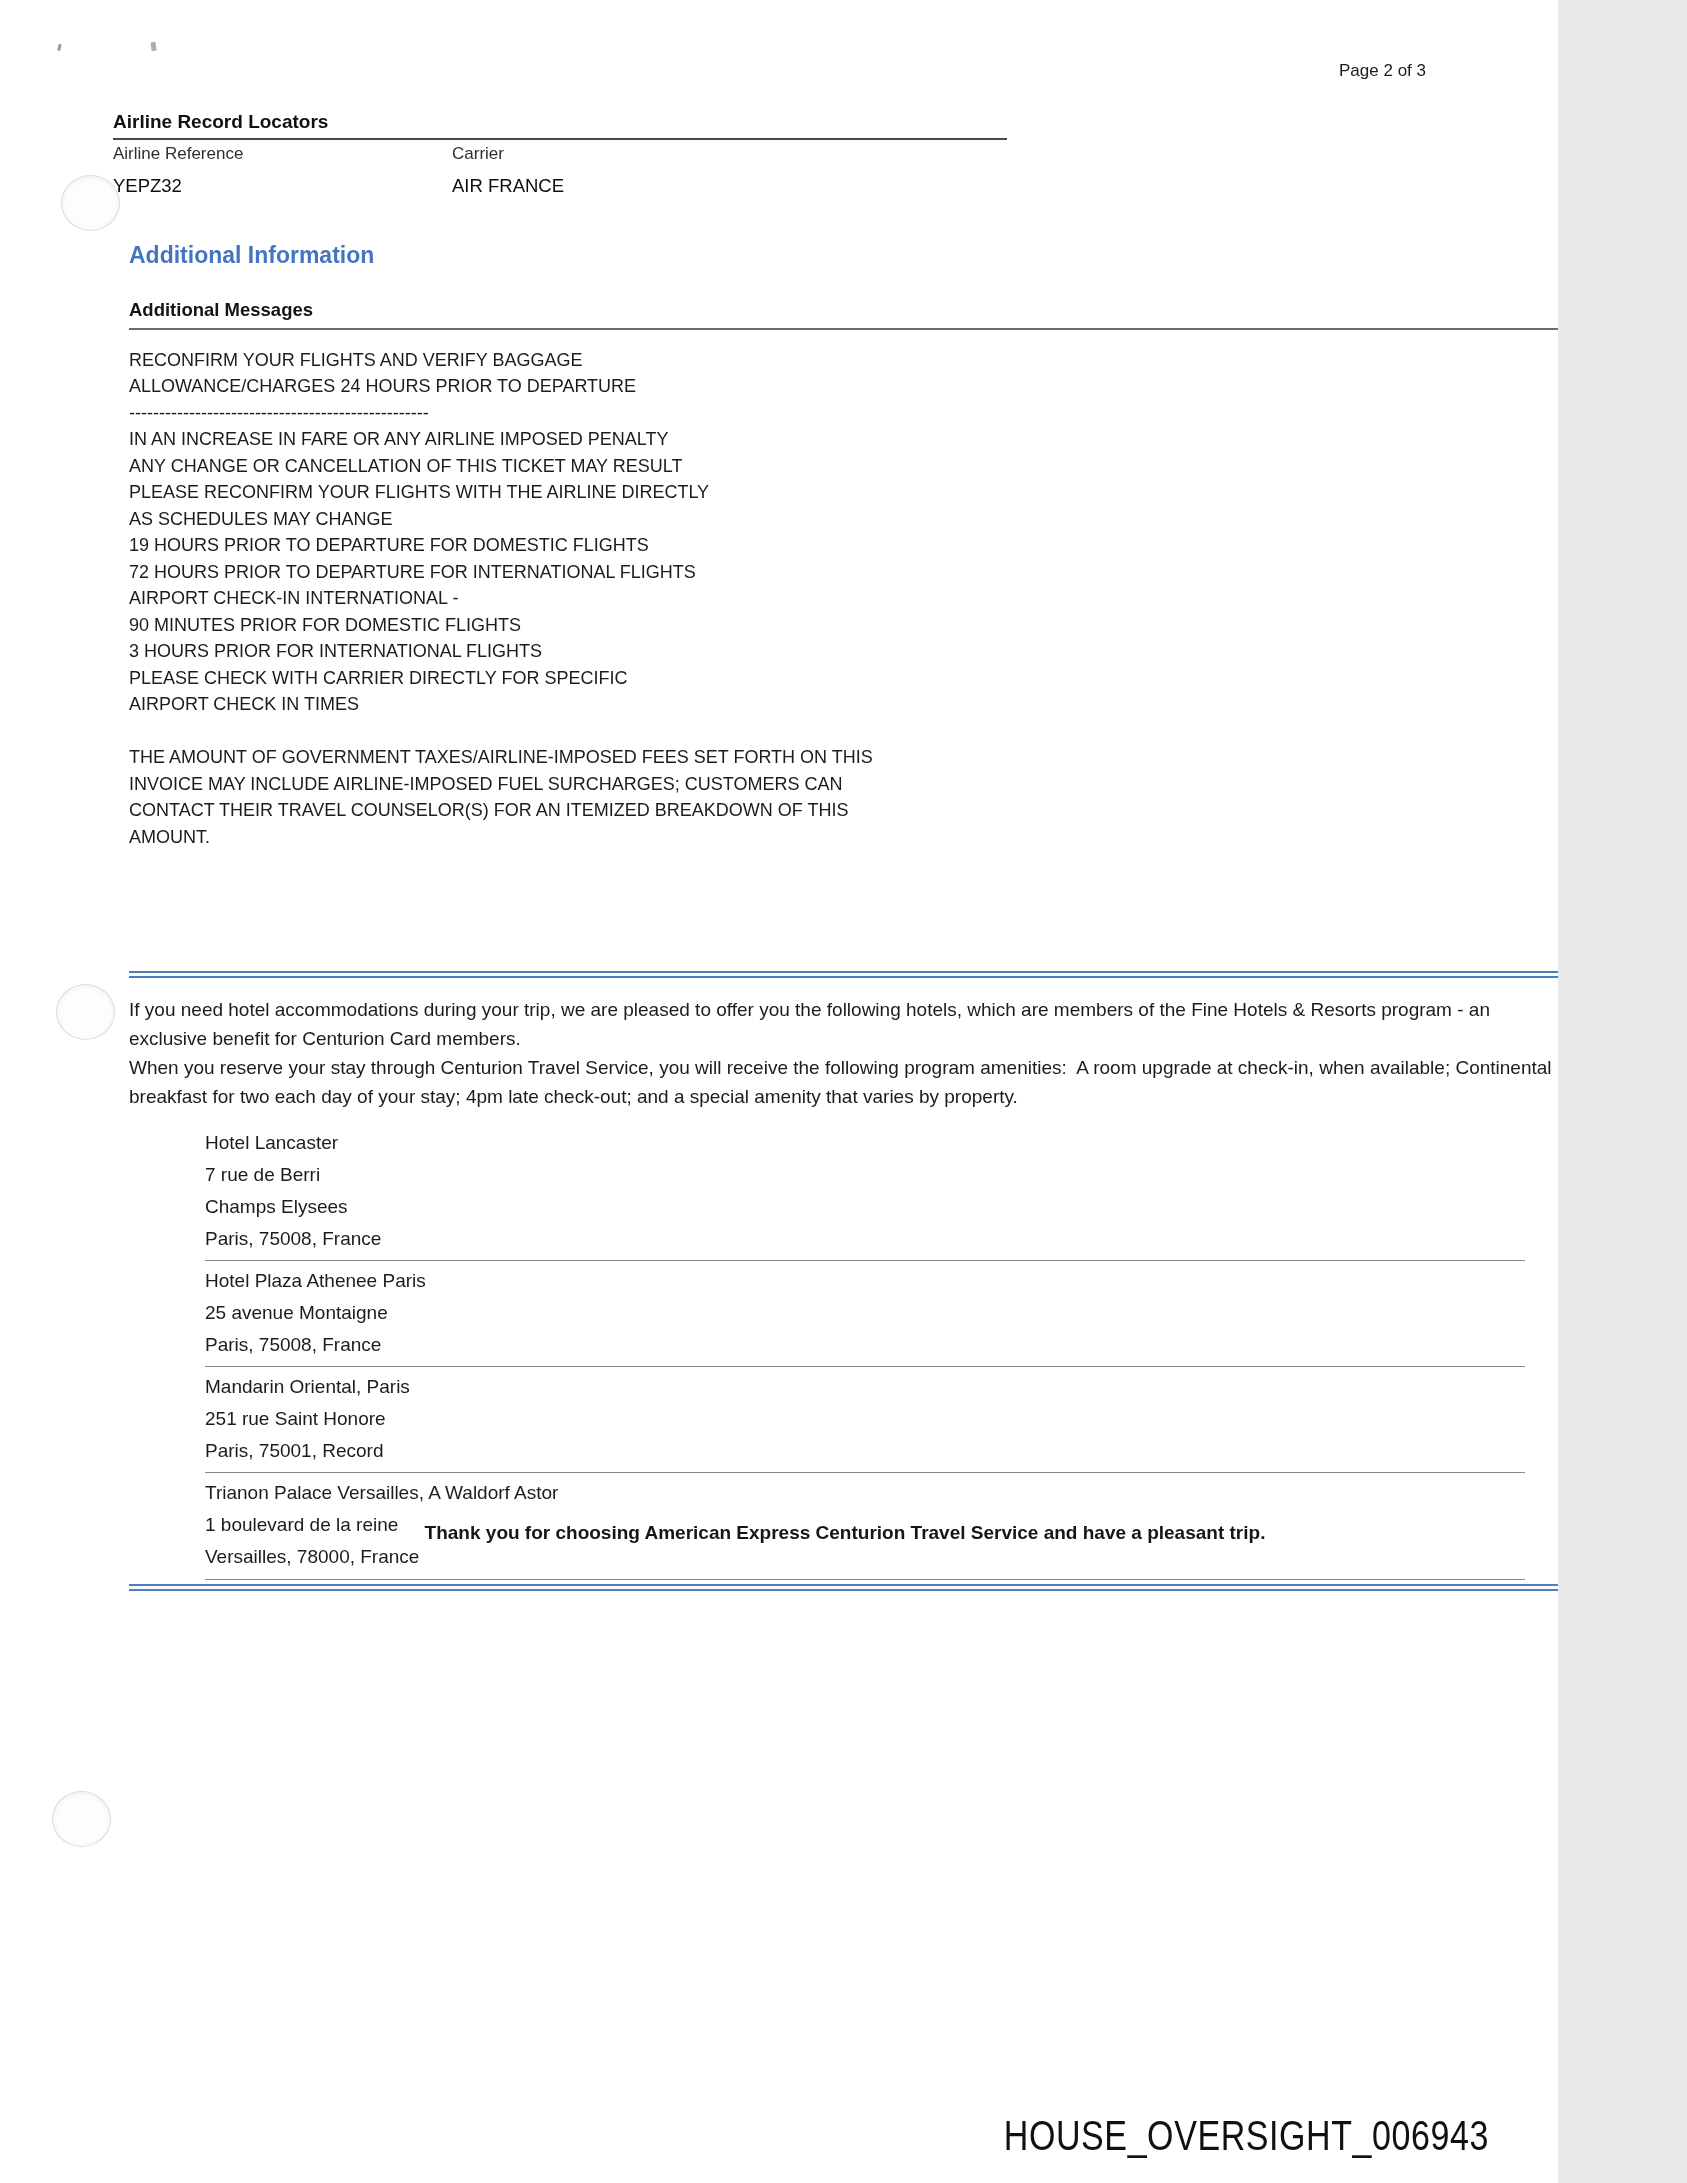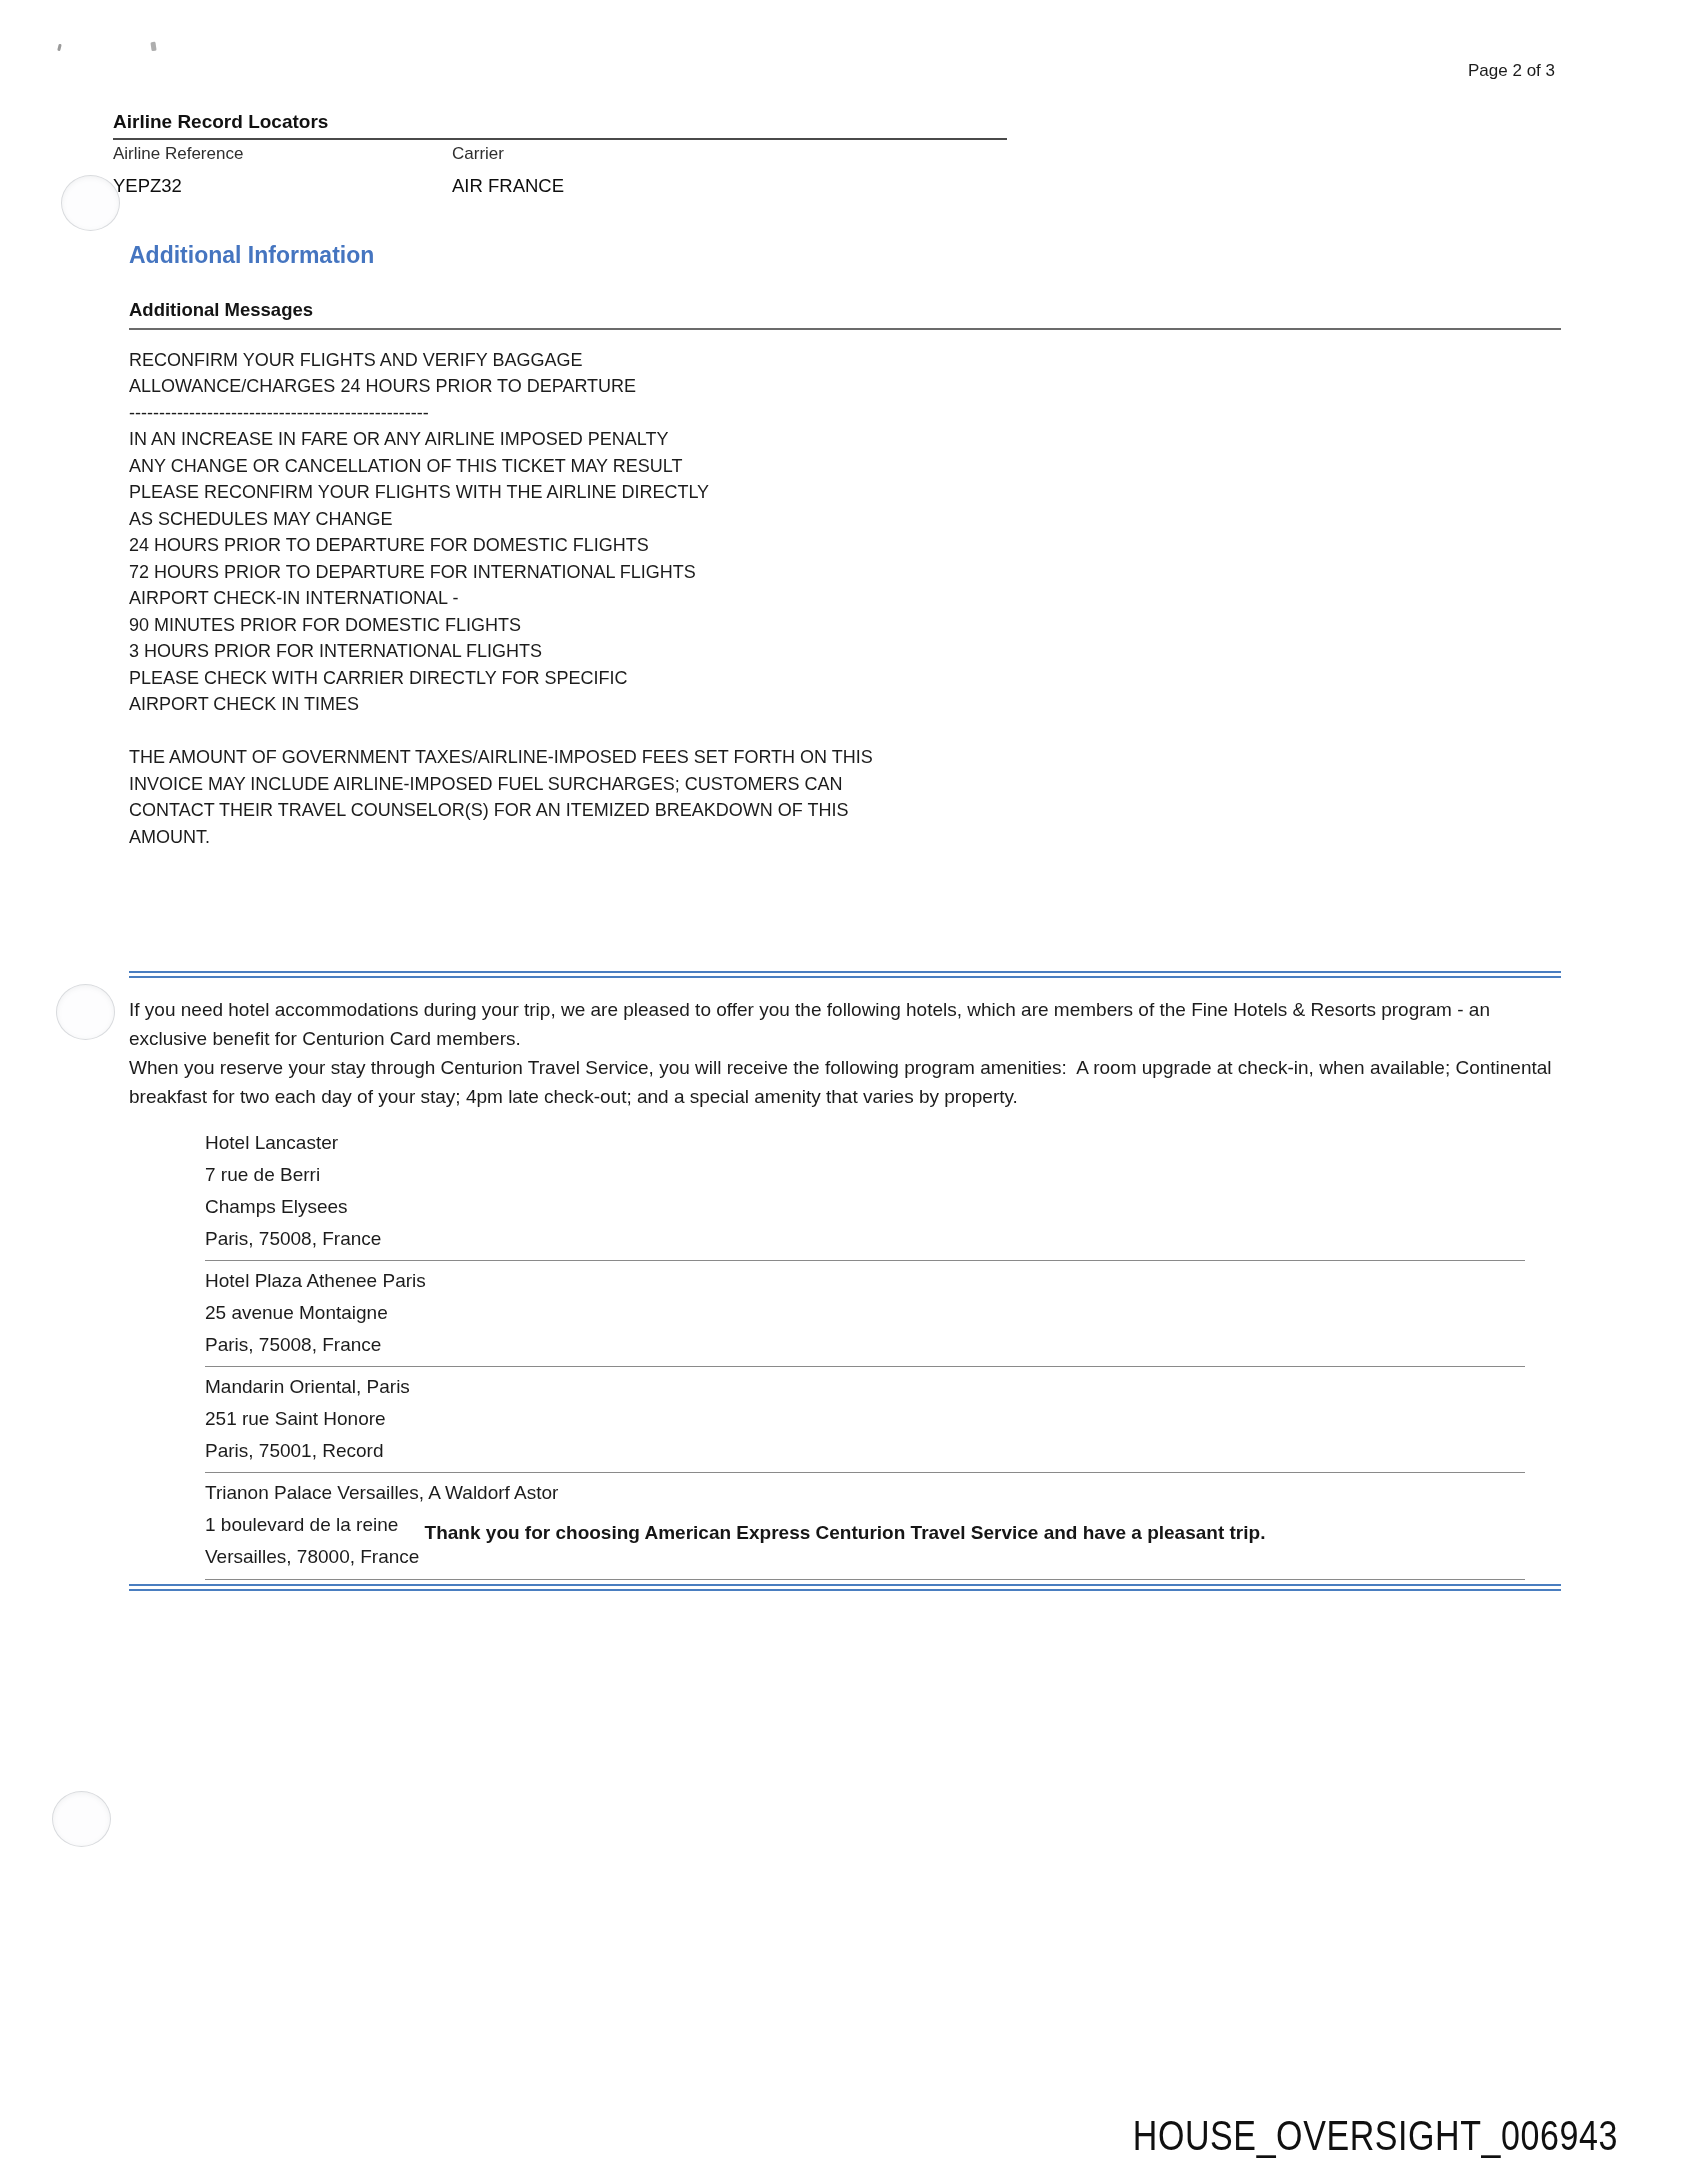--- a/index.html
+++ b/index.html
@@ -1,18 +1,18 @@
 <!DOCTYPE html>
 <html style="font-size:10.6px"><head>
 <meta charset="utf-8">
 <style>
   html,body{margin:0;padding:0;background:#e9e9e9;}
   .page{
     position:relative;
-    width:1687px;
+    width:1558px;
     height:2183px;
     background:#ffffff;
     font-family:"Liberation Sans", sans-serif;
     color:#1c1c1c;
     overflow:hidden;
   }
 
   
   .hole{
     position:absolute;
@@ -120,21 +120,21 @@
     <div class="am-title">Additional Messages</div>
     <div class="am-rule"></div>
     <div class="messages">
         <div class="msg-line">RECONFIRM YOUR FLIGHTS AND VERIFY BAGGAGE</div>
         <div class="msg-line">ALLOWANCE/CHARGES 24 HOURS PRIOR TO DEPARTURE</div>
         <div class="msg-line">--------------------------------------------------</div>
         <div class="msg-line">IN AN INCREASE IN FARE OR ANY AIRLINE IMPOSED PENALTY</div>
         <div class="msg-line">ANY CHANGE OR CANCELLATION OF THIS TICKET MAY RESULT</div>
         <div class="msg-line">PLEASE RECONFIRM YOUR FLIGHTS WITH THE AIRLINE DIRECTLY</div>
         <div class="msg-line">AS SCHEDULES MAY CHANGE</div>
-        <div class="msg-line">24 HOURS PRIOR TO DEPARTURE FOR DOMESTIC FLIGHTS</div>
+        <div class="msg-line">19 HOURS PRIOR TO DEPARTURE FOR DOMESTIC FLIGHTS</div>
         <div class="msg-line">72 HOURS PRIOR TO DEPARTURE FOR INTERNATIONAL FLIGHTS</div>
         <div class="msg-line">AIRPORT CHECK-IN INTERNATIONAL -</div>
         <div class="msg-line">90 MINUTES PRIOR FOR DOMESTIC FLIGHTS</div>
         <div class="msg-line">3 HOURS PRIOR FOR INTERNATIONAL FLIGHTS</div>
         <div class="msg-line">PLEASE CHECK WITH CARRIER DIRECTLY FOR SPECIFIC</div>
         <div class="msg-line">AIRPORT CHECK IN TIMES</div>
         <div class="msg-line"></div>
         <div class="msg-line">THE AMOUNT OF GOVERNMENT TAXES/AIRLINE-IMPOSED FEES SET FORTH ON THIS</div>
         <div class="msg-line">INVOICE MAY INCLUDE AIRLINE-IMPOSED FUEL SURCHARGES; CUSTOMERS CAN</div>
         <div class="msg-line">CONTACT THEIR TRAVEL COUNSELOR(S) FOR AN ITEMIZED BREAKDOWN OF THIS</div>

